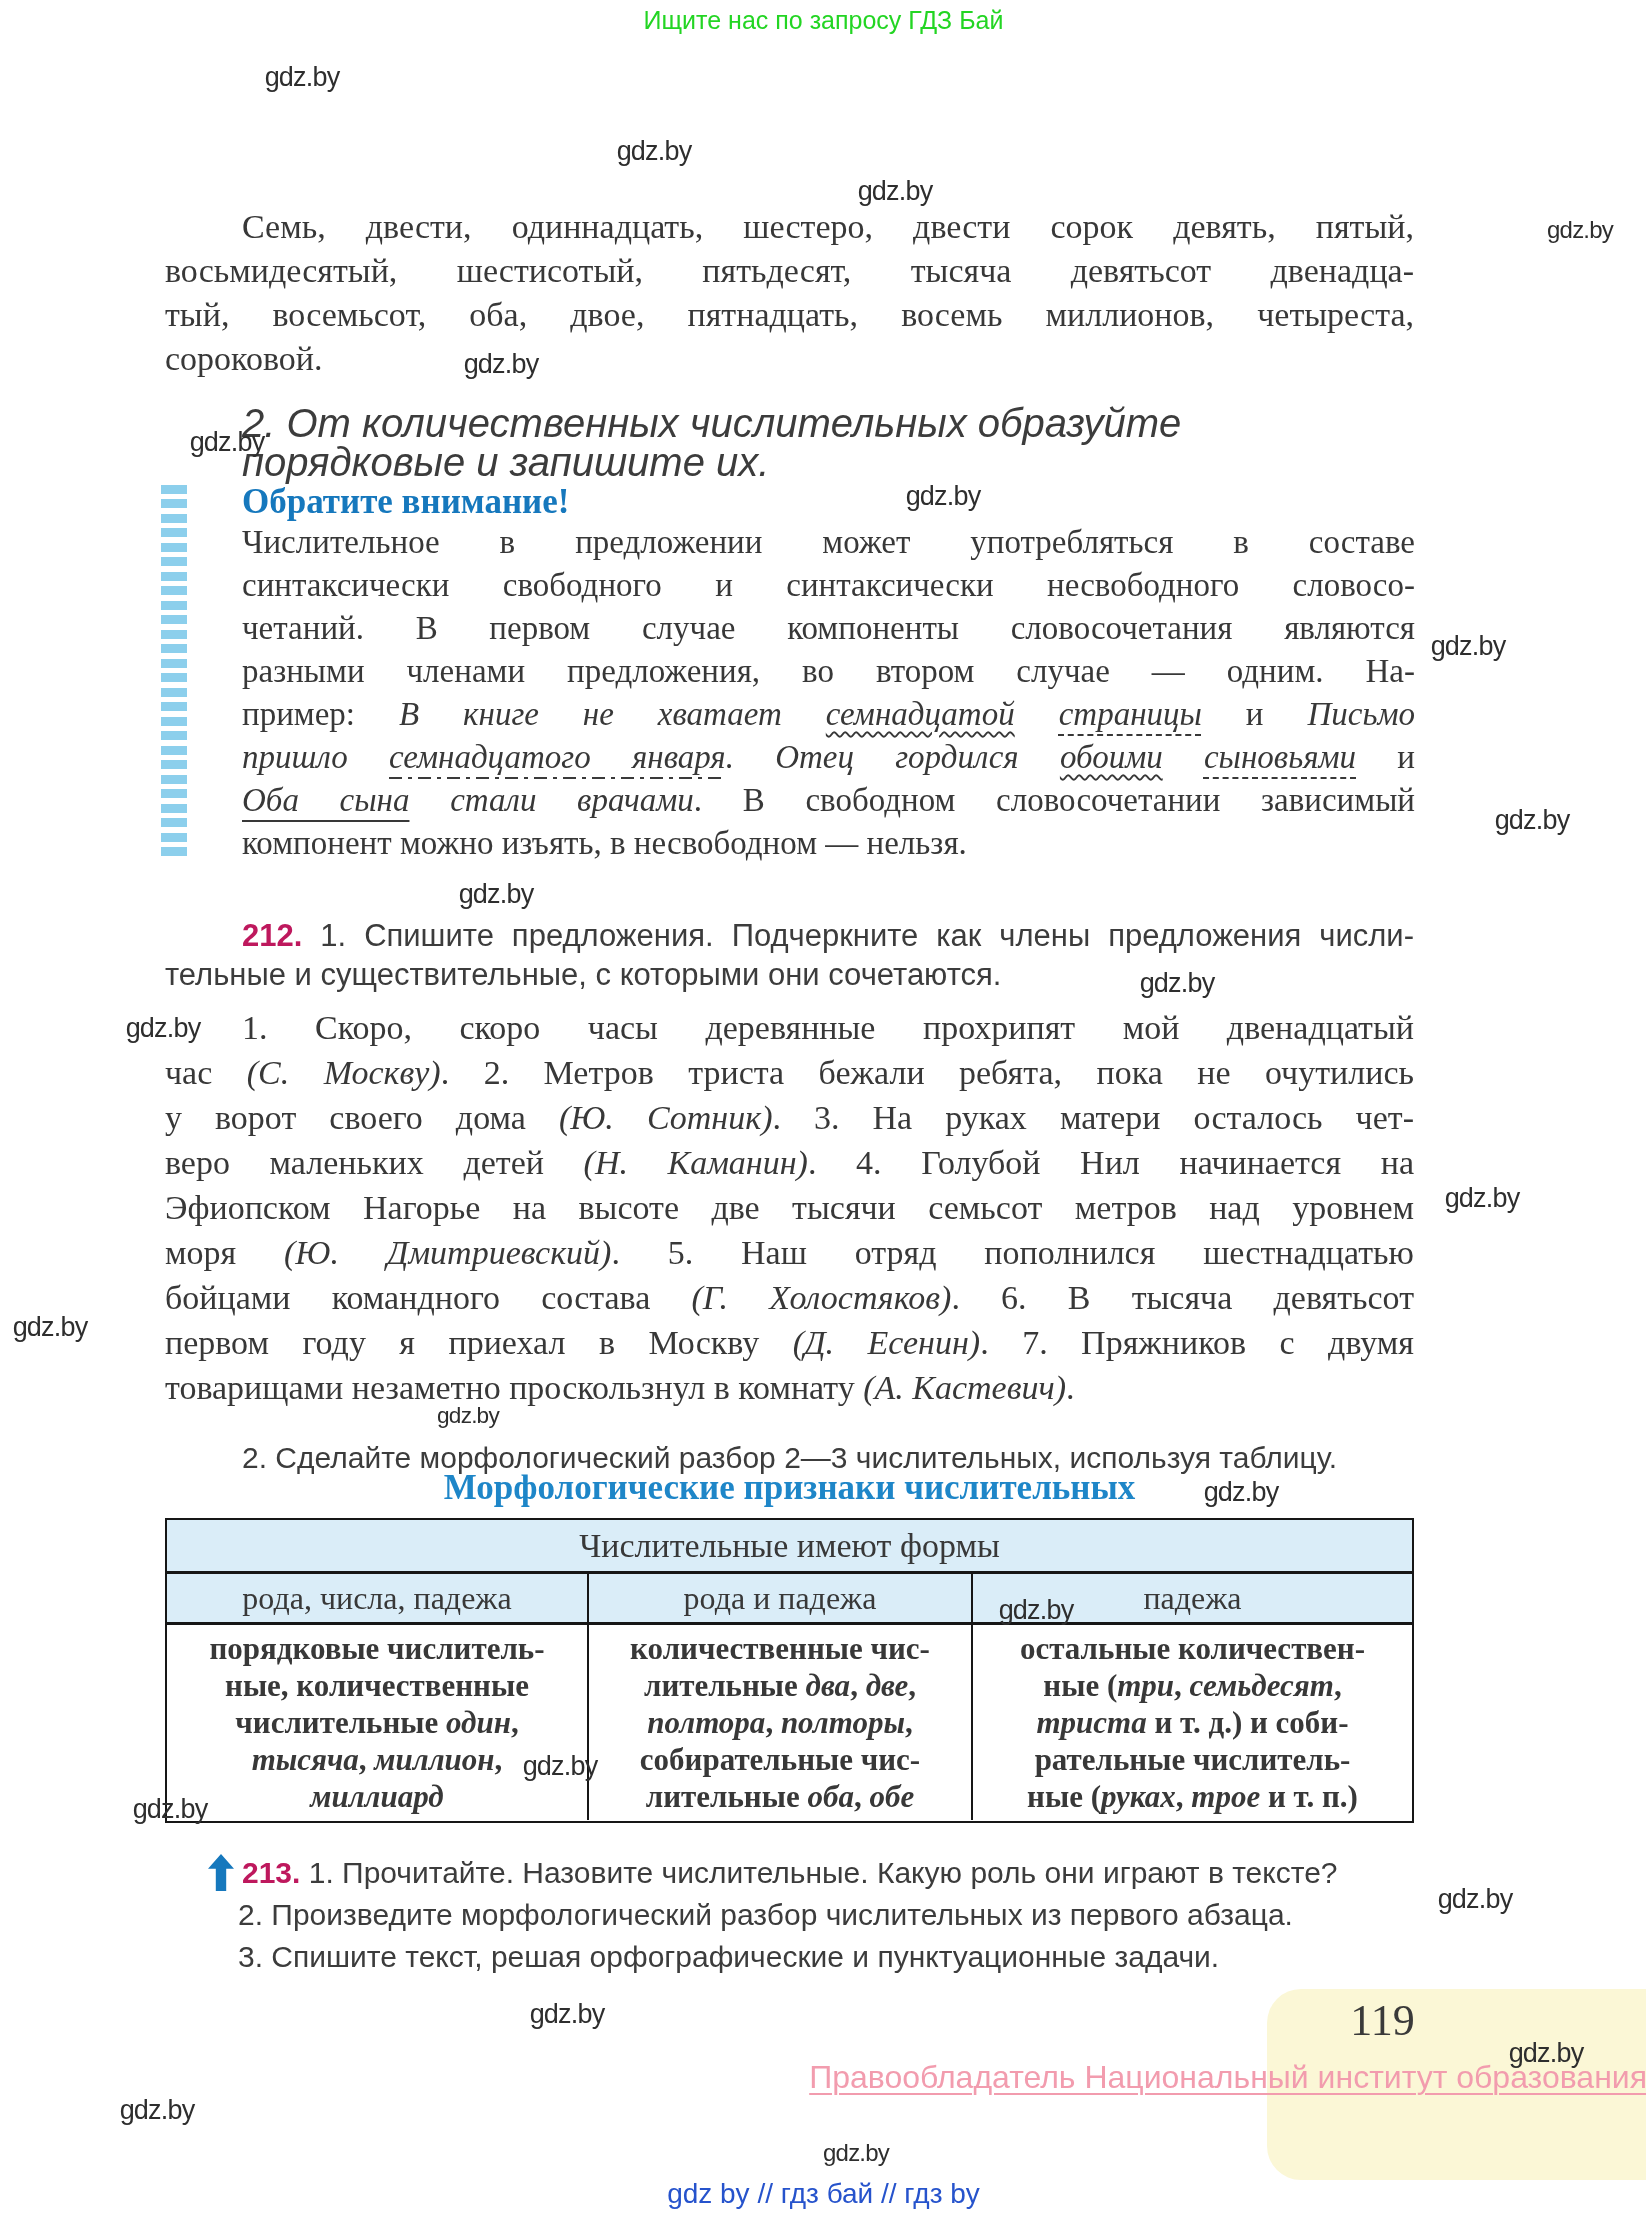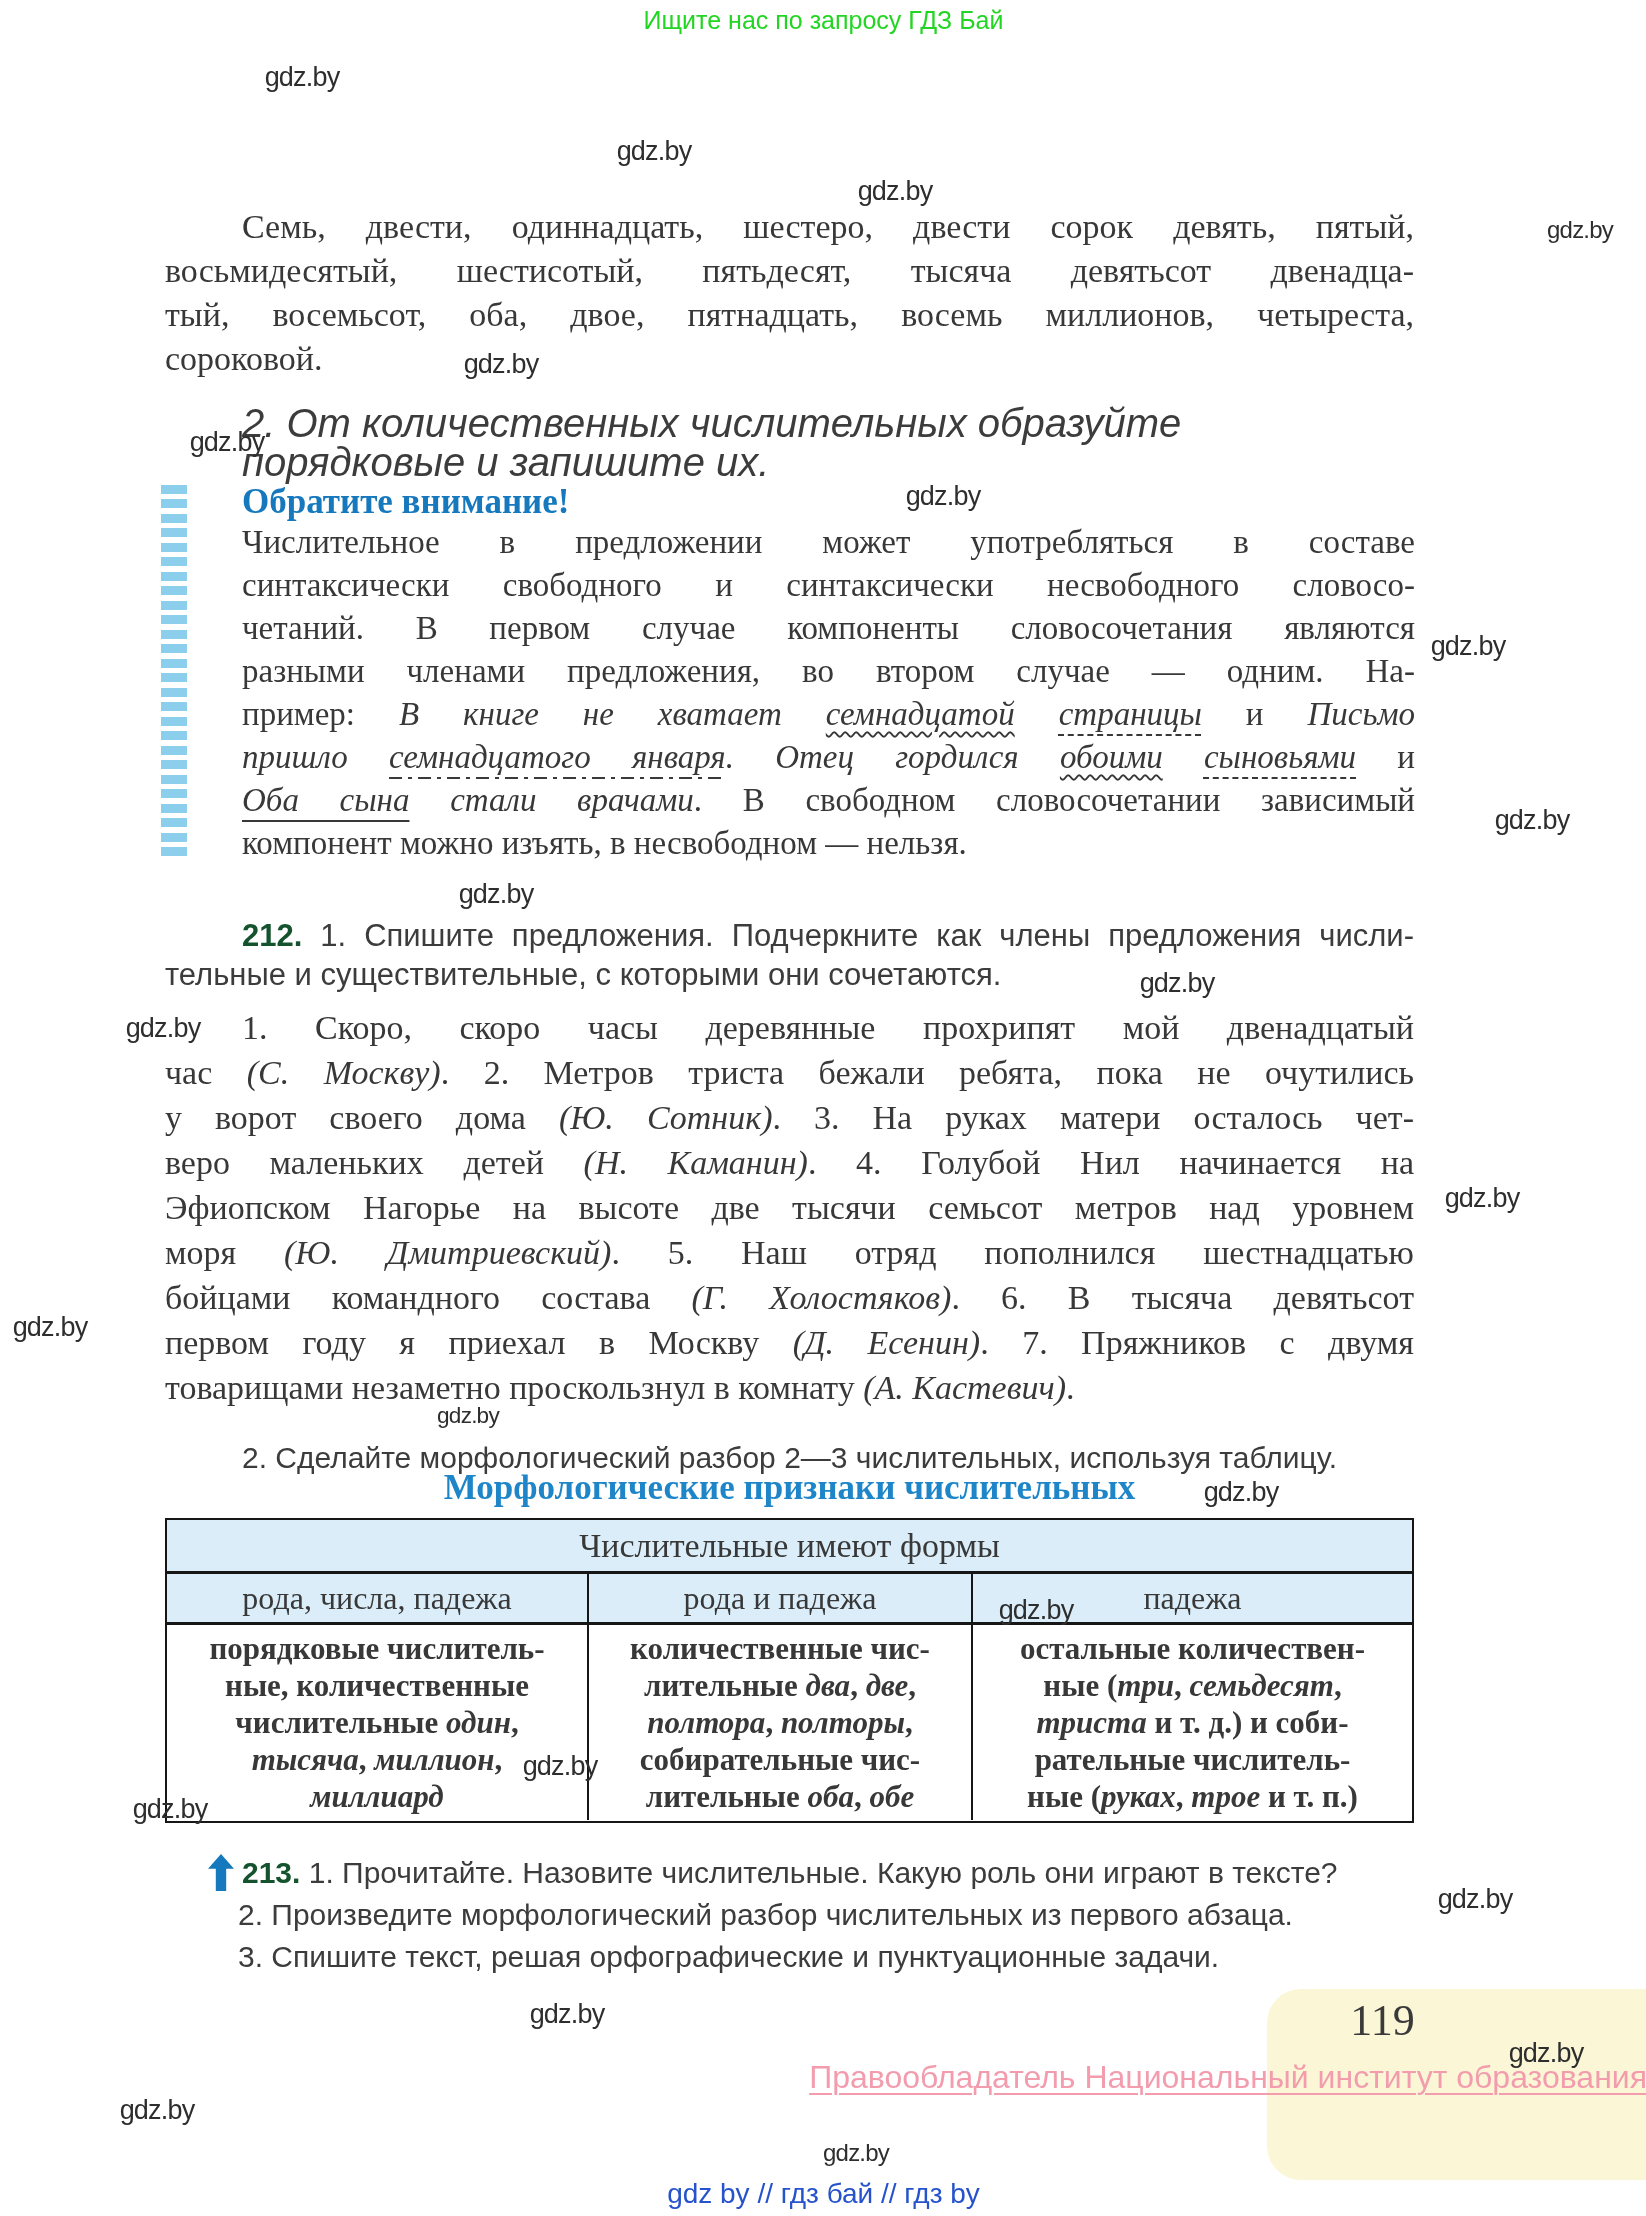--- a/index.html
+++ b/index.html
@@ -5,21 +5,21 @@
   html,body{margin:0;padding:0;background:#ffffff;}
   .page{position:relative;width:1647px;height:2216px;background:#ffffff;overflow:hidden;
         font-family:"Liberation Serif", serif;color:#383838;}
   
   .abs{position:absolute;box-sizing:border-box;}
   .serif{font-family:"Liberation Serif", serif;color:#383838;}
   .sans{font-family:"Liberation Sans", sans-serif;color:#3c3c3c;}
   .line{display:block;}
   .line.j{text-align:justify;text-align-last:justify;}
   .i{font-style:italic;}
-  .num{color:#14532d;font-weight:bold;}
+  .num{color:#be185d;font-weight:bold;}
   
   .u-wavy{text-decoration-line:underline;text-decoration-style:wavy;
           text-decoration-thickness:1.6px;text-underline-offset:6.4px;}
   .u-dash{text-decoration-line:underline;text-decoration-style:dashed;
           text-decoration-thickness:2px;text-underline-offset:8.9px;}
   .u-solid{text-decoration-line:underline;text-decoration-style:solid;
           text-decoration-thickness:2px;text-underline-offset:8.9px;}
   .u-dashdot{background-image:repeating-linear-gradient(90deg,#3a3a3a 0 13px,transparent 13px 19.3px,#3a3a3a 19.3px 22.6px,transparent 22.6px 29px);
           background-repeat:no-repeat;background-size:100% 2.4px;background-position:0 100%;padding-bottom:4.8px;}
   

